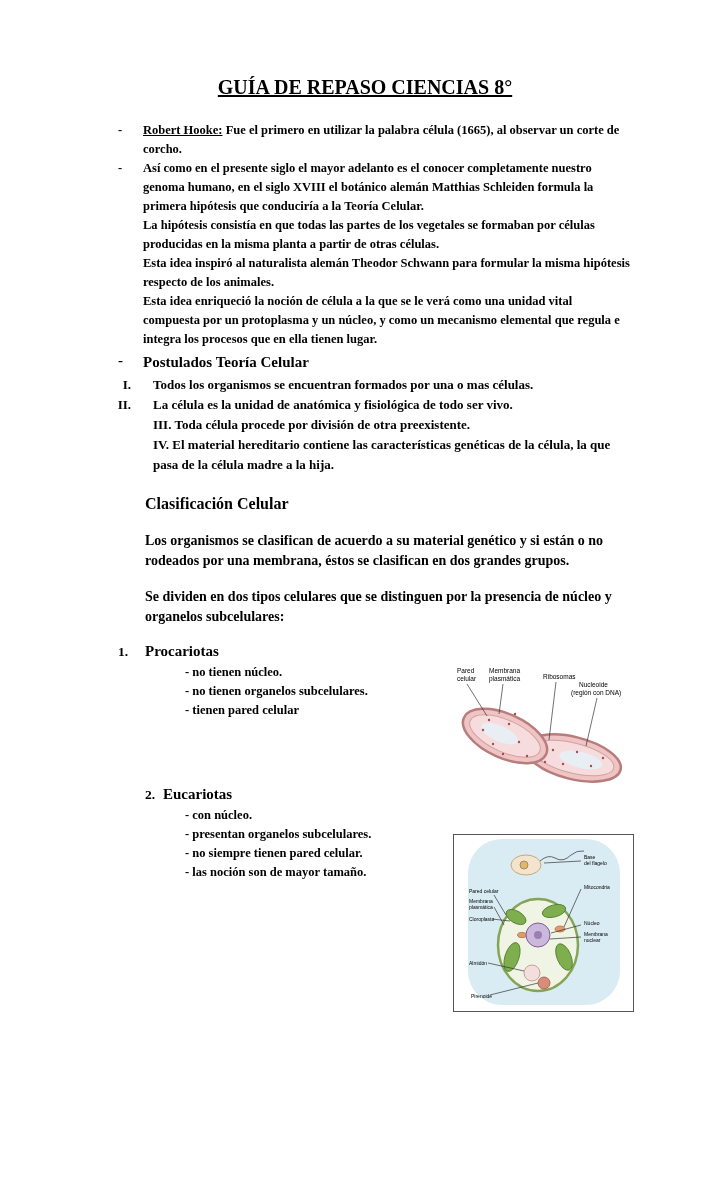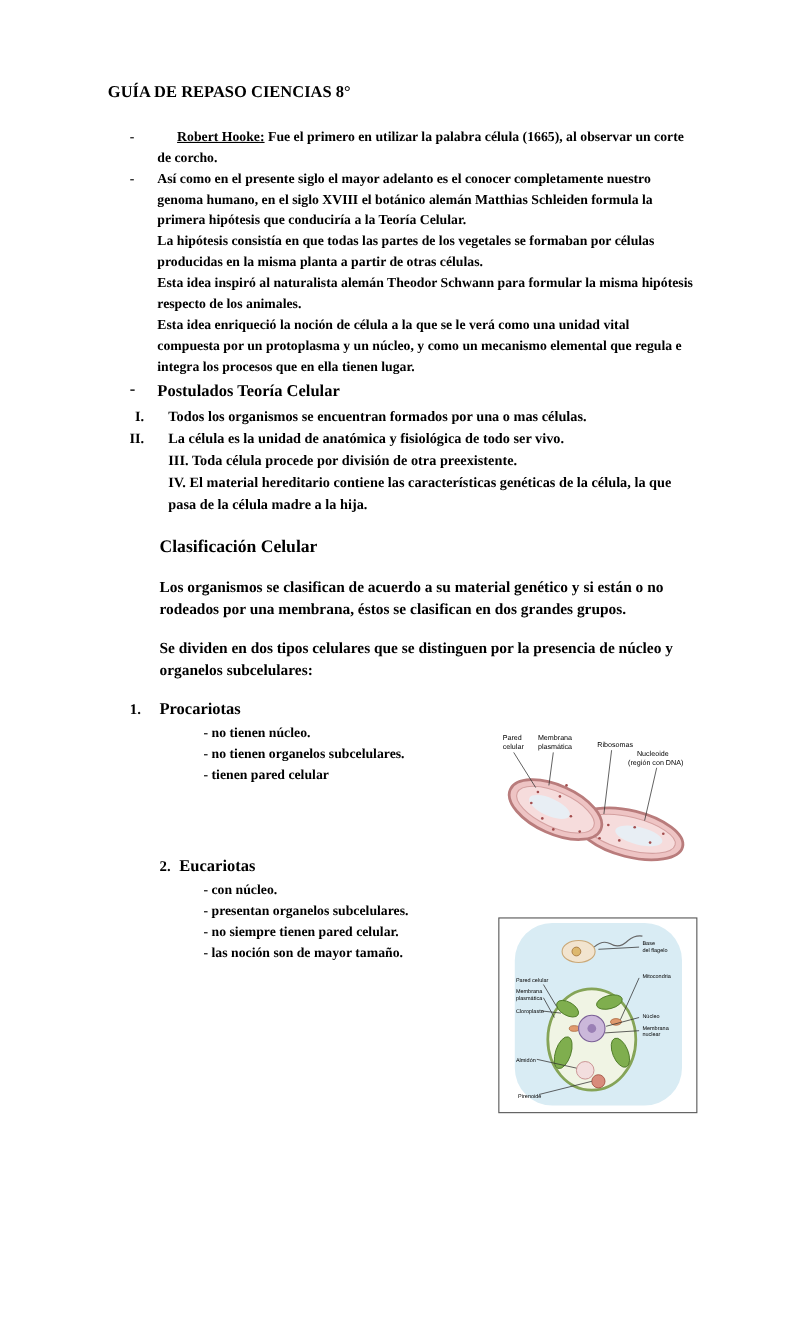--- a/index.html
+++ b/index.html
@@ -8,30 +8,30 @@
     width:728px; height:1199px;
     margin:0 auto;
     background:#ffffff;
     font-family:"Liberation Serif", serif;
     color:#000;
     overflow:hidden;
   }
   .content { position:absolute; left:98px; top:76px; width:534px; }
 
   .title {
-    font-size:15px; font-weight:bold; 
-    text-align:left; margin:0 0 22px 0;
+    font-size:20px; font-weight:bold; text-decoration:underline;
+    text-align:center; margin:0 0 22px 0;
   }
   .h-recuerda { font-size:16px; font-weight:bold; margin:0 0 14px 0; }
 
   .bullet { display:flex; }
   .bullet .marker { width:25px; padding-left:20px; font-weight:bold; font-size:12.5px; line-height:19px; flex:none; }
   .bullet .btext  { flex:1; font-weight:bold; font-size:12.5px; line-height:19px; }
   .btext p { margin:0; }
-  .lead-underline { text-decoration:underline;margin-left:18px; }
+  .lead-underline { text-decoration:underline; }
 
   .bullet--post .marker { font-size:15px; line-height:22px; }
   .post-title { font-size:15px; font-weight:bold; line-height:22px; margin:2px 0 2px 0; }
 
   .postulado { display:flex; }
   .postulado .pmarker { width:33px; text-align:right; font-weight:bold; font-size:13px; line-height:20px; flex:none; }
   .postulado .ptext { flex:1; margin-left:22px; font-weight:bold; font-size:13px; line-height:20px; }
 
   .clasif { margin-left:47px; }
   .h-clasif { font-size:16px; font-weight:bold; margin:20px 0 18px 0; }

